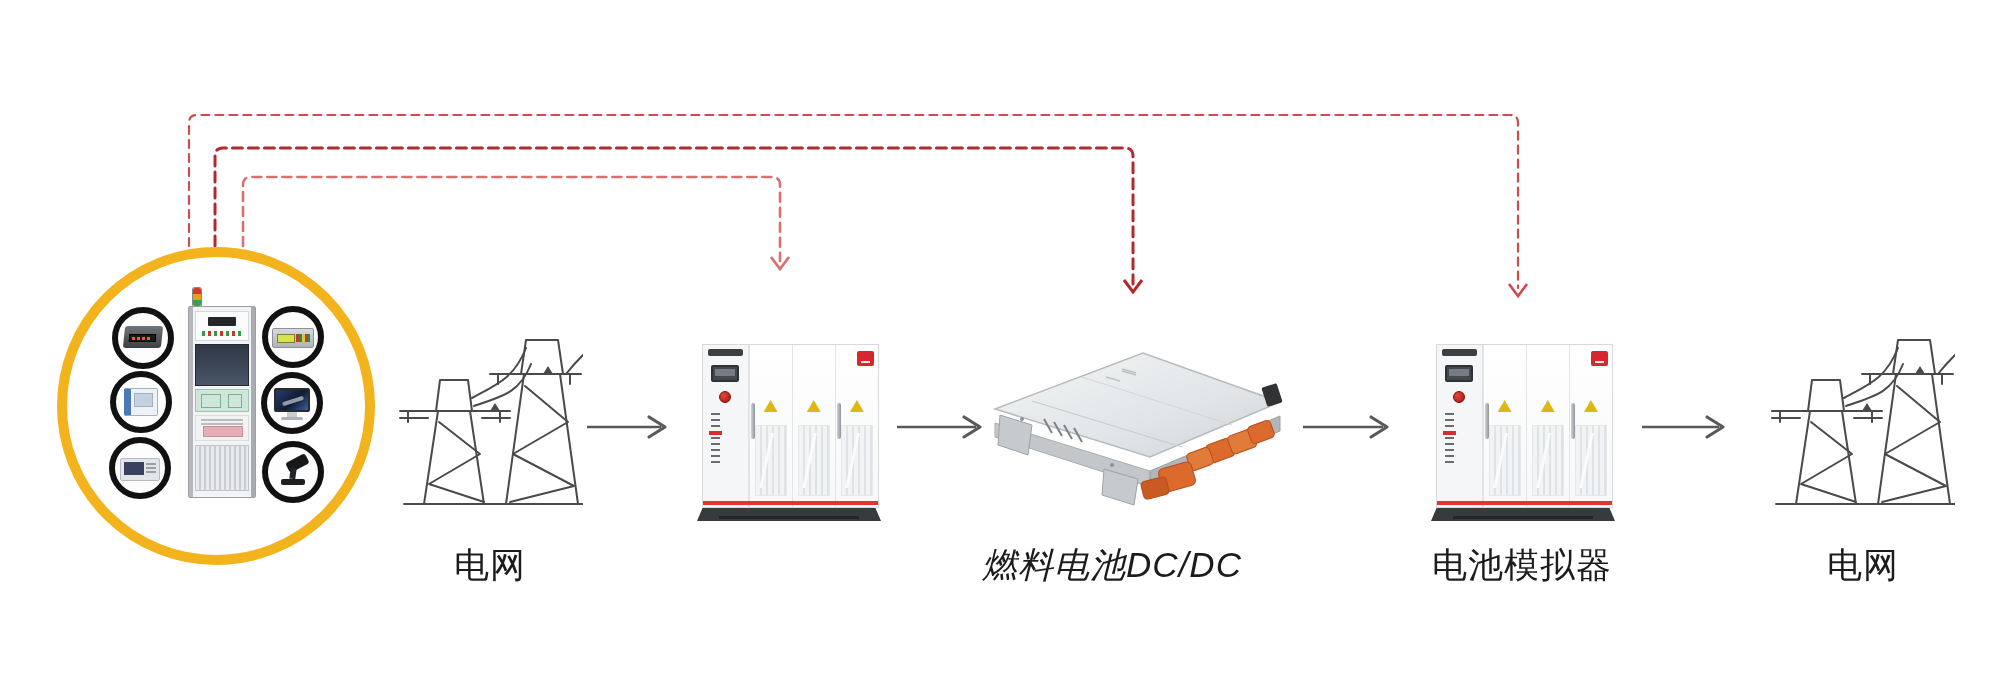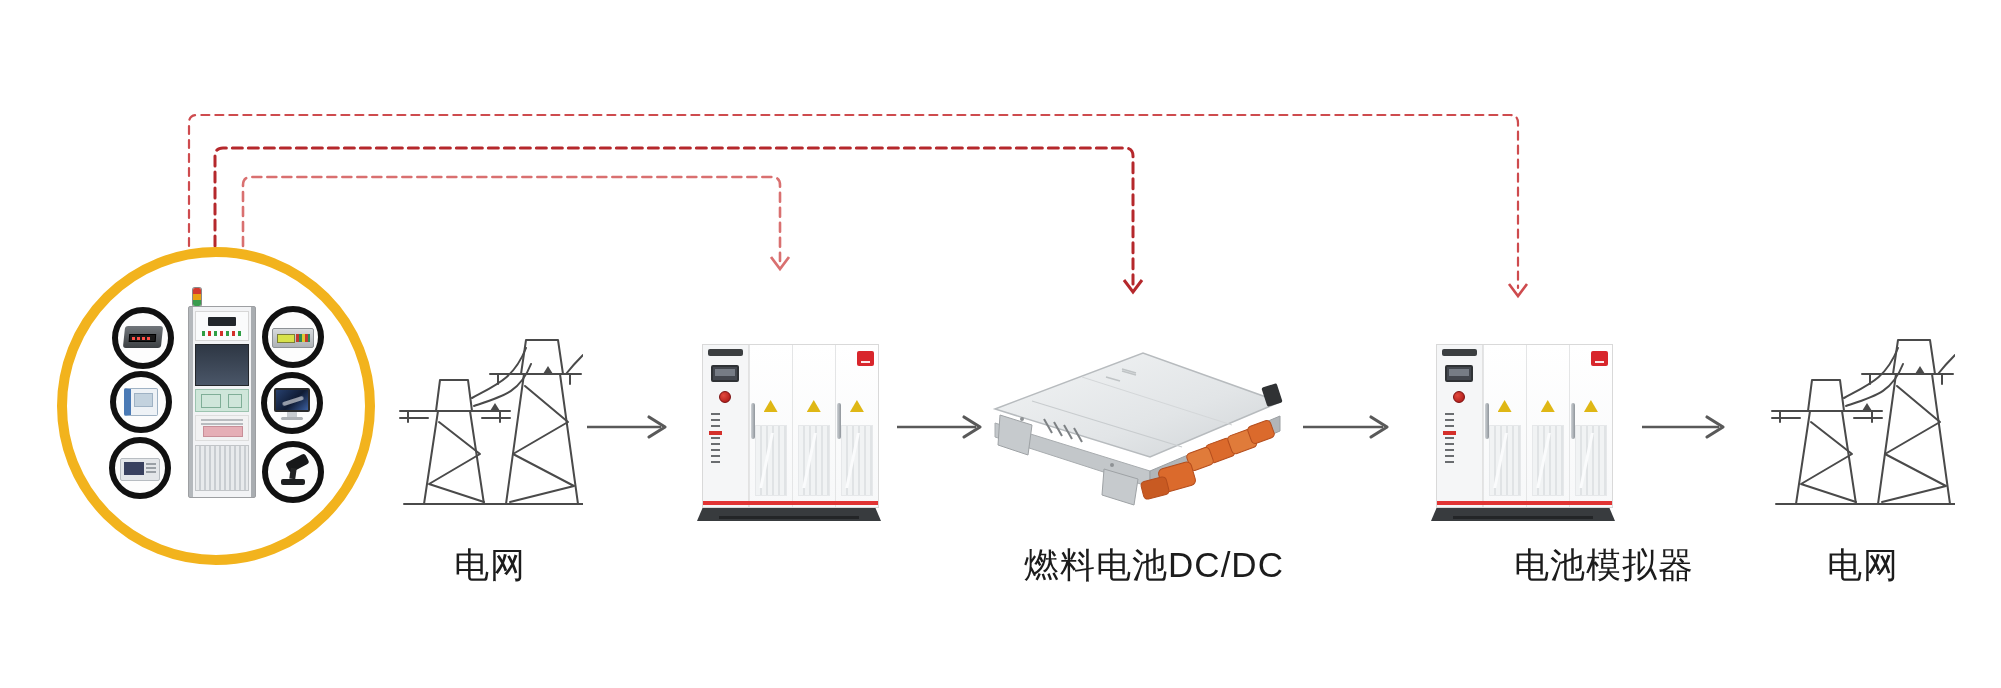--- a/index.html
+++ b/index.html
@@ -300,16 +300,16 @@
       </div>
       <div class="cab-stripe"></div>
     </div>
   </div>
 
   <svg class="overlay" style="left:1770px;top:334px;" width="185" height="175" viewBox="0 0 185 175">
     <use href="#towers-art"></use>
   </svg>
 
   <div class="node-label" style="left:490px;">电网</div>
-  <div class="node-label" style="left:1154px;">燃料电池DC/DC</div>
-  <div class="node-label" style="left:1604px;">电池模拟器</div>
+  <div class="node-label" style="left:1112px;font-style:italic;">燃料电池DC/DC</div>
+  <div class="node-label" style="left:1522px;">电池模拟器</div>
   <div class="node-label" style="left:1863px;">电网</div>
 </div>
 
 </body></html>

